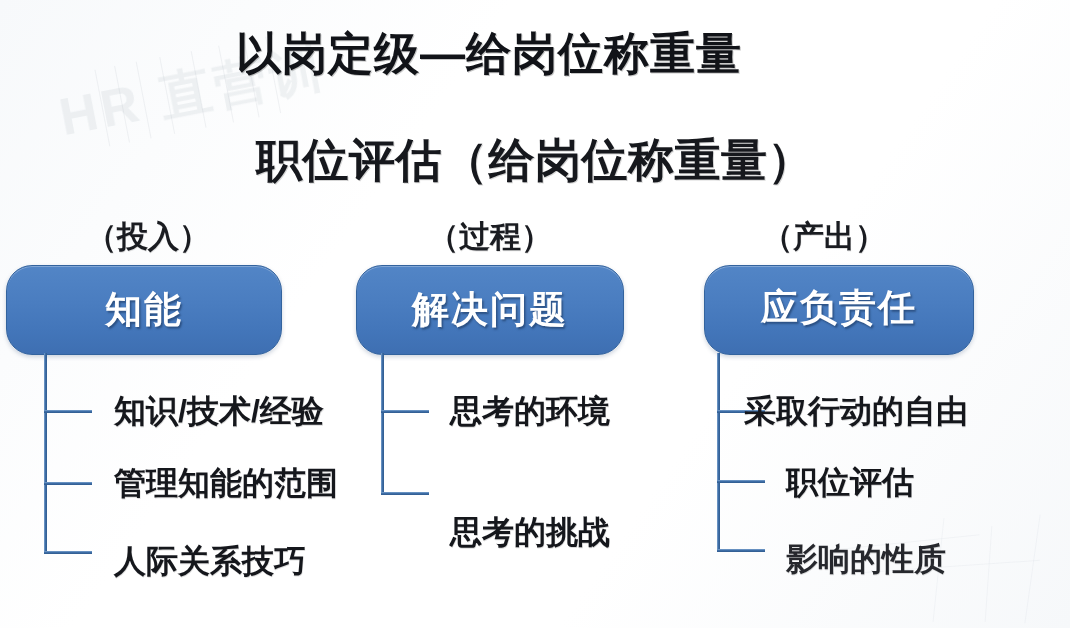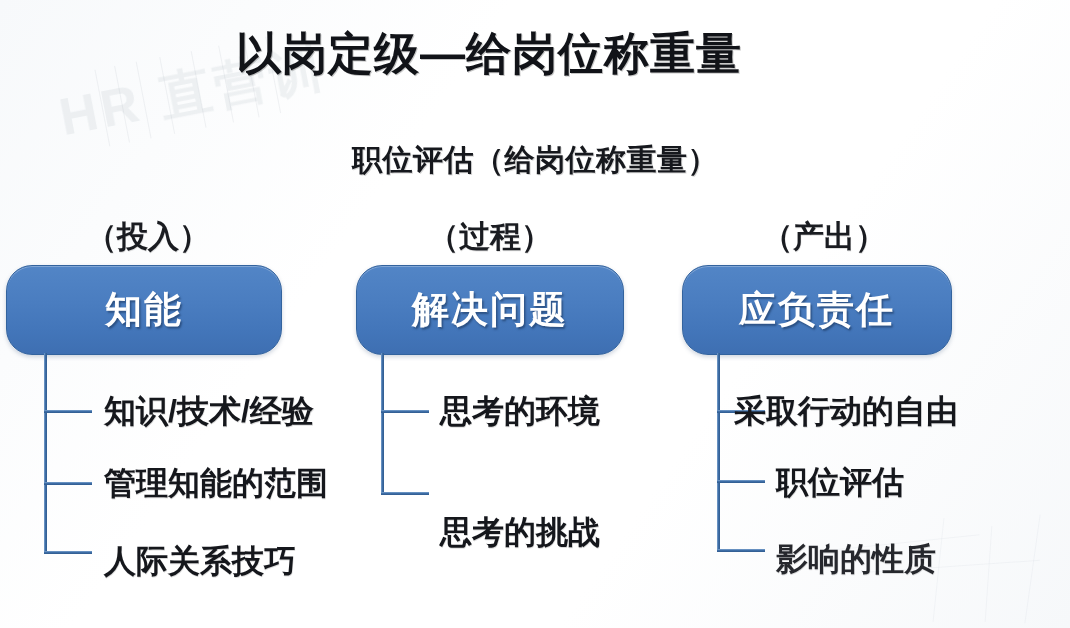--- a/index.html
+++ b/index.html
@@ -82,21 +82,21 @@
     color: #111318;
     letter-spacing: 1px;
     text-shadow: 1px 1px 0 rgba(0,0,0,0.22);
   }
   .subtitle {
     position: absolute;
     left: 0;
     top: 136px;
     width: 1070px;
     text-align: center;
-    font-size: 30px;
+    font-size: 46px;
     line-height: 48px;
     font-weight: bold;
     color: #16181d;
     letter-spacing: 0.5px;
     text-shadow: 1px 1px 0 rgba(0,0,0,0.16);
   }
 
   
   .columns { position: absolute; left: 0; top: 0; width: 1070px; height: 508px; }
   .column { position: absolute; top: 0; }
@@ -149,20 +149,21 @@
   }
 
   .item {
     position: absolute;
     font-size: 32px;
     line-height: 40px;
     font-weight: bold;
     color: #15171c;
     white-space: nowrap;
     text-shadow: 0.6px 0.6px 0 rgba(0,0,0,0.14);
+    margin-left: 10px;
   }
   .item.faded { opacity: 0.92; }
 </style>
 </head>
 <body>
 
 <div id="slide">
 
   <div class="watermark">HR 直营训</div>
   <div class="streaks">
@@ -220,21 +221,21 @@
         <div class="branch" style="left:381px; top:492px; width:48px;"></div>
       </div>
 
       <div class="item" style="left:440px; top:391px;">思考的环境</div>
       <div class="item" style="left:440px; top:512px;">思考的挑战</div>
     </div>
 
     <div class="column">
       <div class="col-label" style="left:762px;">（产出）</div>
 
-      <div class="box" style="left:682px; width:268px;">
+      <div class="box" style="left:704px; width:268px;font-family:Liberation Mono, monospace;">
         <span class="box-label">应负责任</span>
       </div>
 
       <div class="bracket">
         <div class="trunk" style="left:717px; top:353px; height:199px;"></div>
         <div class="branch" style="left:717px; top:410px; width:48px;"></div>
         <div class="branch" style="left:717px; top:480px; width:48px;"></div>
         <div class="branch" style="left:717px; top:549px; width:48px;"></div>
       </div>
 

